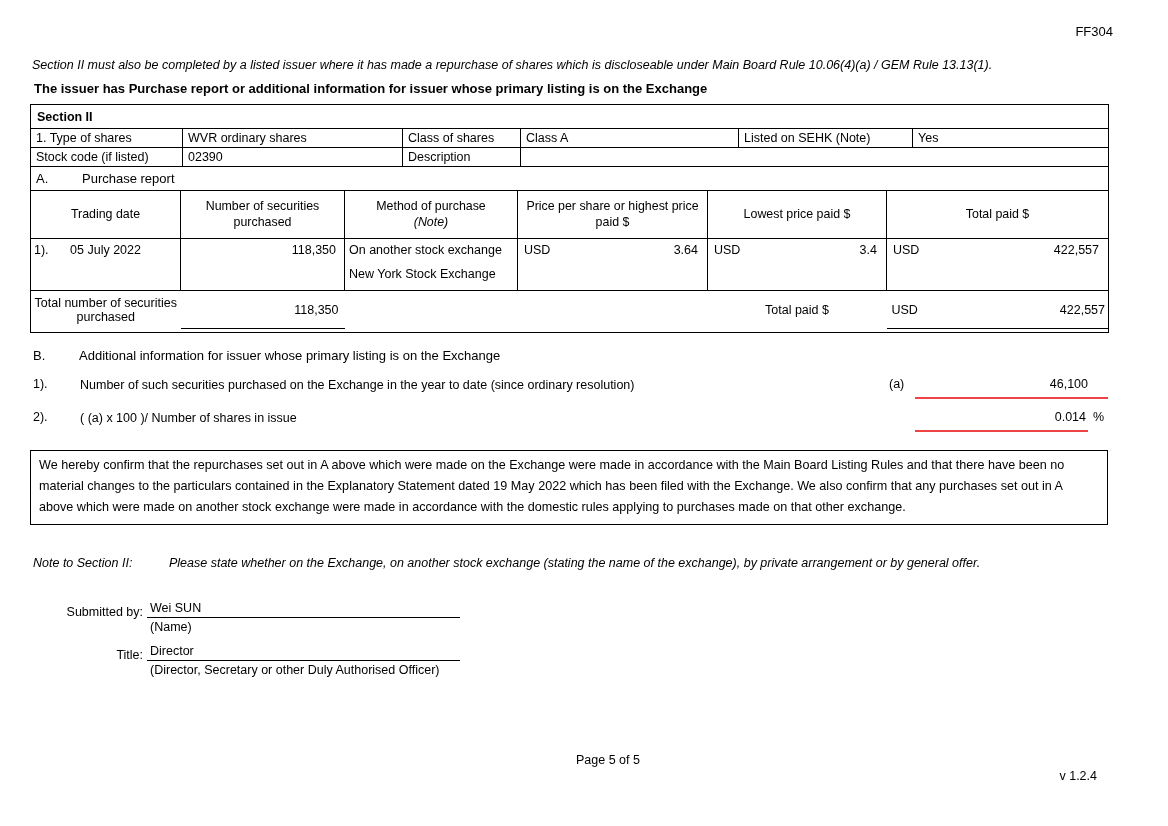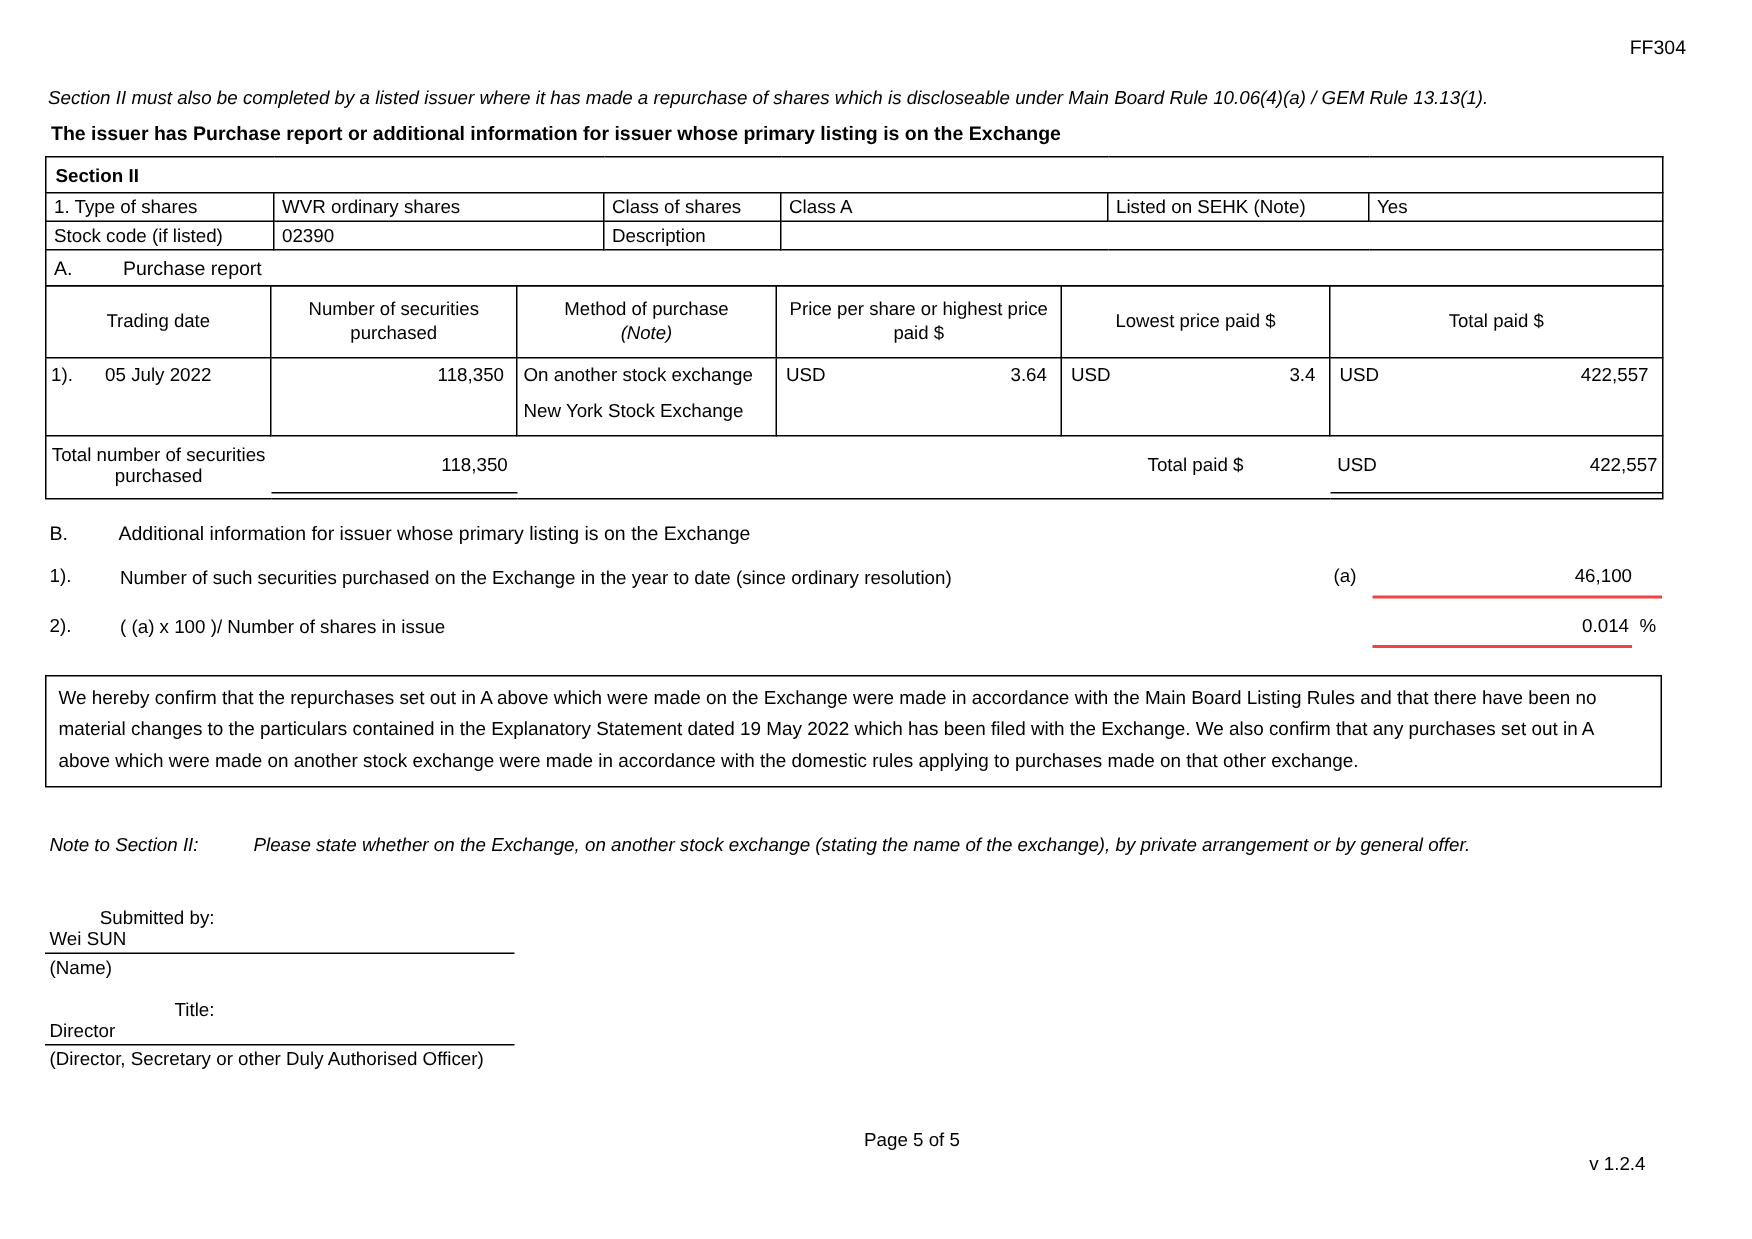--- a/index.html
+++ b/index.html
@@ -1,21 +1,21 @@
 <!DOCTYPE html>
 <html><head>
 <meta charset="utf-8">
 <style>
   * { margin:0; padding:0; box-sizing:border-box; }
   html,body { background:#fff; }
   body { font-family:"Liberation Sans", sans-serif; color:#000; }
   .page { position:relative; width:1168px; height:826px; background:#fff;
           font-size:12.5px; padding:58px 60px 0 30px; overflow:hidden; }
 
-  .form-code { position:absolute; top:24px; right:44px; font-size:13px; }
+  .form-code { position:absolute; top:24px; right:55px; font-size:13px; }
 
   .intro { font-style:italic; margin-left:2px; }
   .heading { font-weight:bold; font-size:13px; margin:9px 0 8px 4px; }
 
   table { border-collapse:collapse; table-layout:fixed; width:1078px; border:1px solid #000; }
   td { border:1px solid #000; font-size:12.5px; padding:2px 5px; vertical-align:middle; word-wrap:break-word; }
 
   .t2 { margin-top:-1px; }
 
   .sec2-title td { font-weight:bold; height:24px; padding-left:6px; }
@@ -52,21 +52,21 @@
   .b-val-2 { width:173px; padding-right:2px; }
   .b-unit { flex:none; width:15px; margin-left:5px; }
 
   .confirm-box { border:1px solid #000; margin-top:18px; padding:4px 8px 6px 8px;
                  line-height:21px; font-size:12.6px; }
 
   .note-row { display:flex; font-style:italic; margin:31px 0 0 3px;gap:24px; }
   .note-label { width:112px; flex:none; }
   .note-text { flex:1; }
 
-  .sig-row { display:flex; align-items:flex-start; margin-top:31px;flex-direction:column; }
+  .sig-row { display:flex; align-items:flex-start; margin-top:31px; }
   .sig-row.second { margin-top:10px; }
   .sig-label { width:117px; flex:none; text-align:right; padding-right:4px; margin-top:4px; }
   .sig-field { width:313px; flex:none; }
   .sig-value { border-bottom:1px solid #000; padding:0 0 2px 3px; min-height:17px; }
   .sig-caption { padding-left:3px; margin-top:2px; }
 
   .footer-page { position:absolute; top:753px; left:0; width:100%; text-align:center; font-size:12.5px;margin-left:24px; }
   .footer-version { position:absolute; top:769px; right:71px; font-size:12.5px; }
 </style>
 </head>

